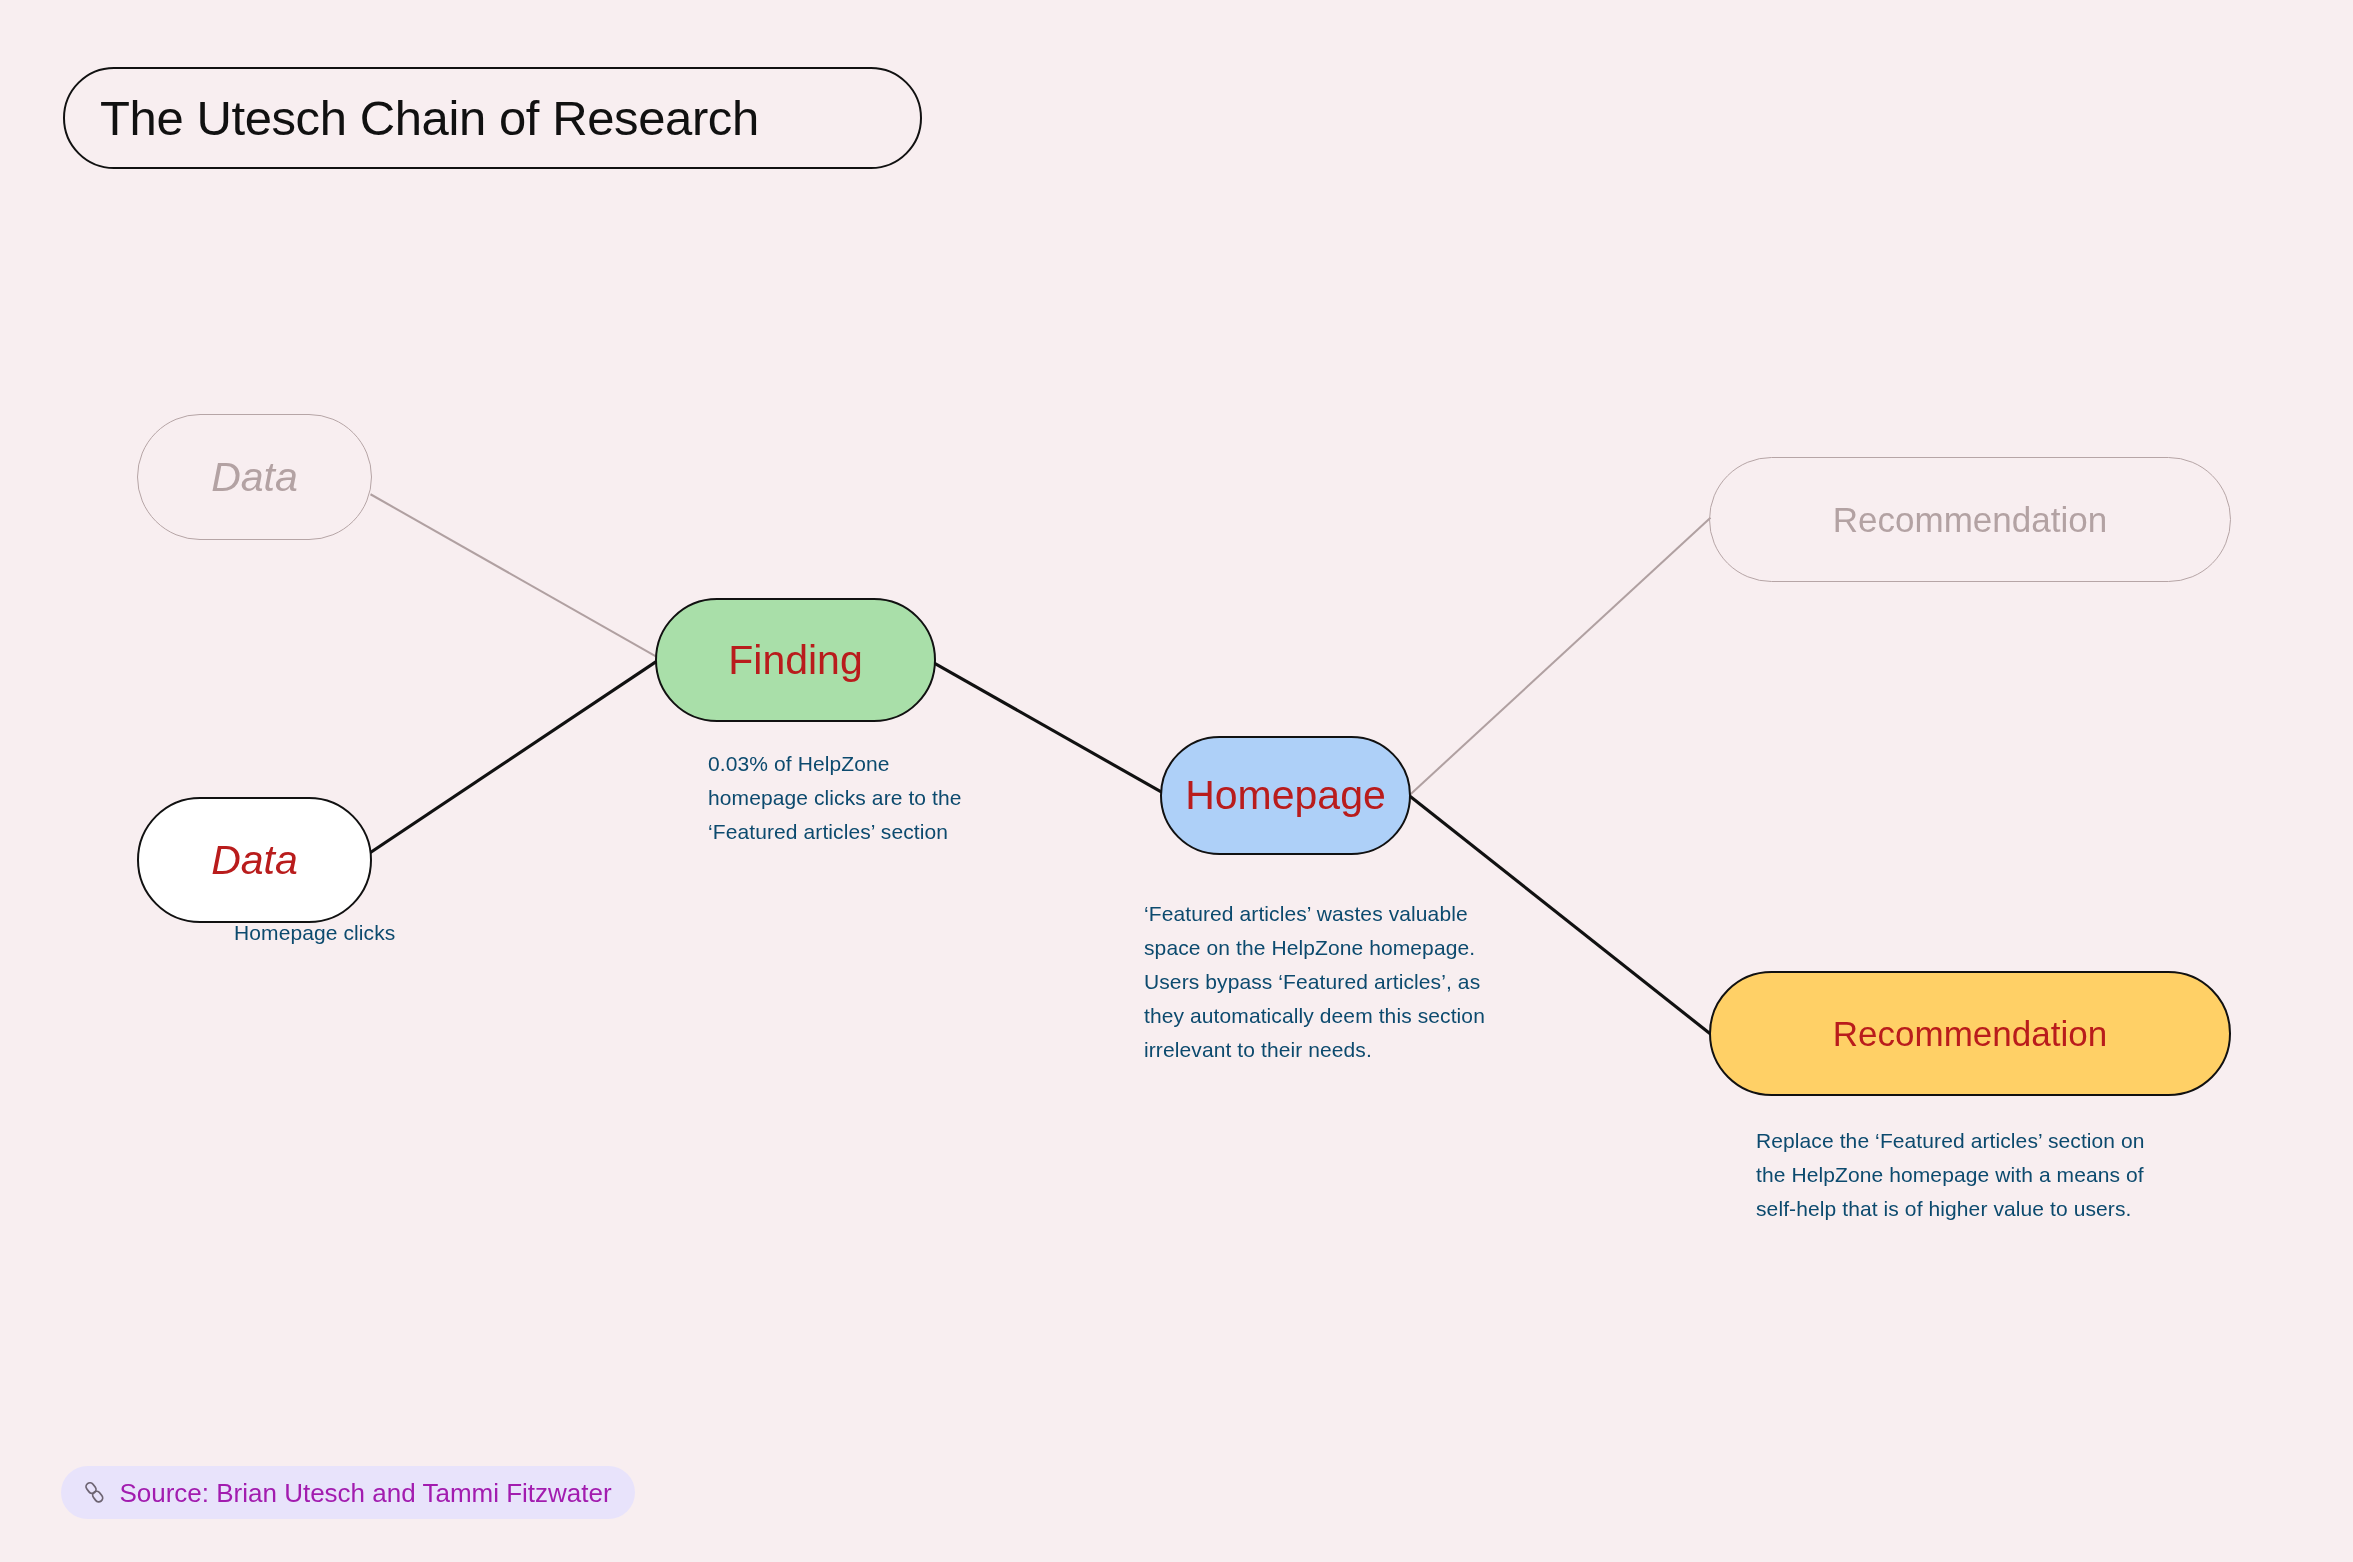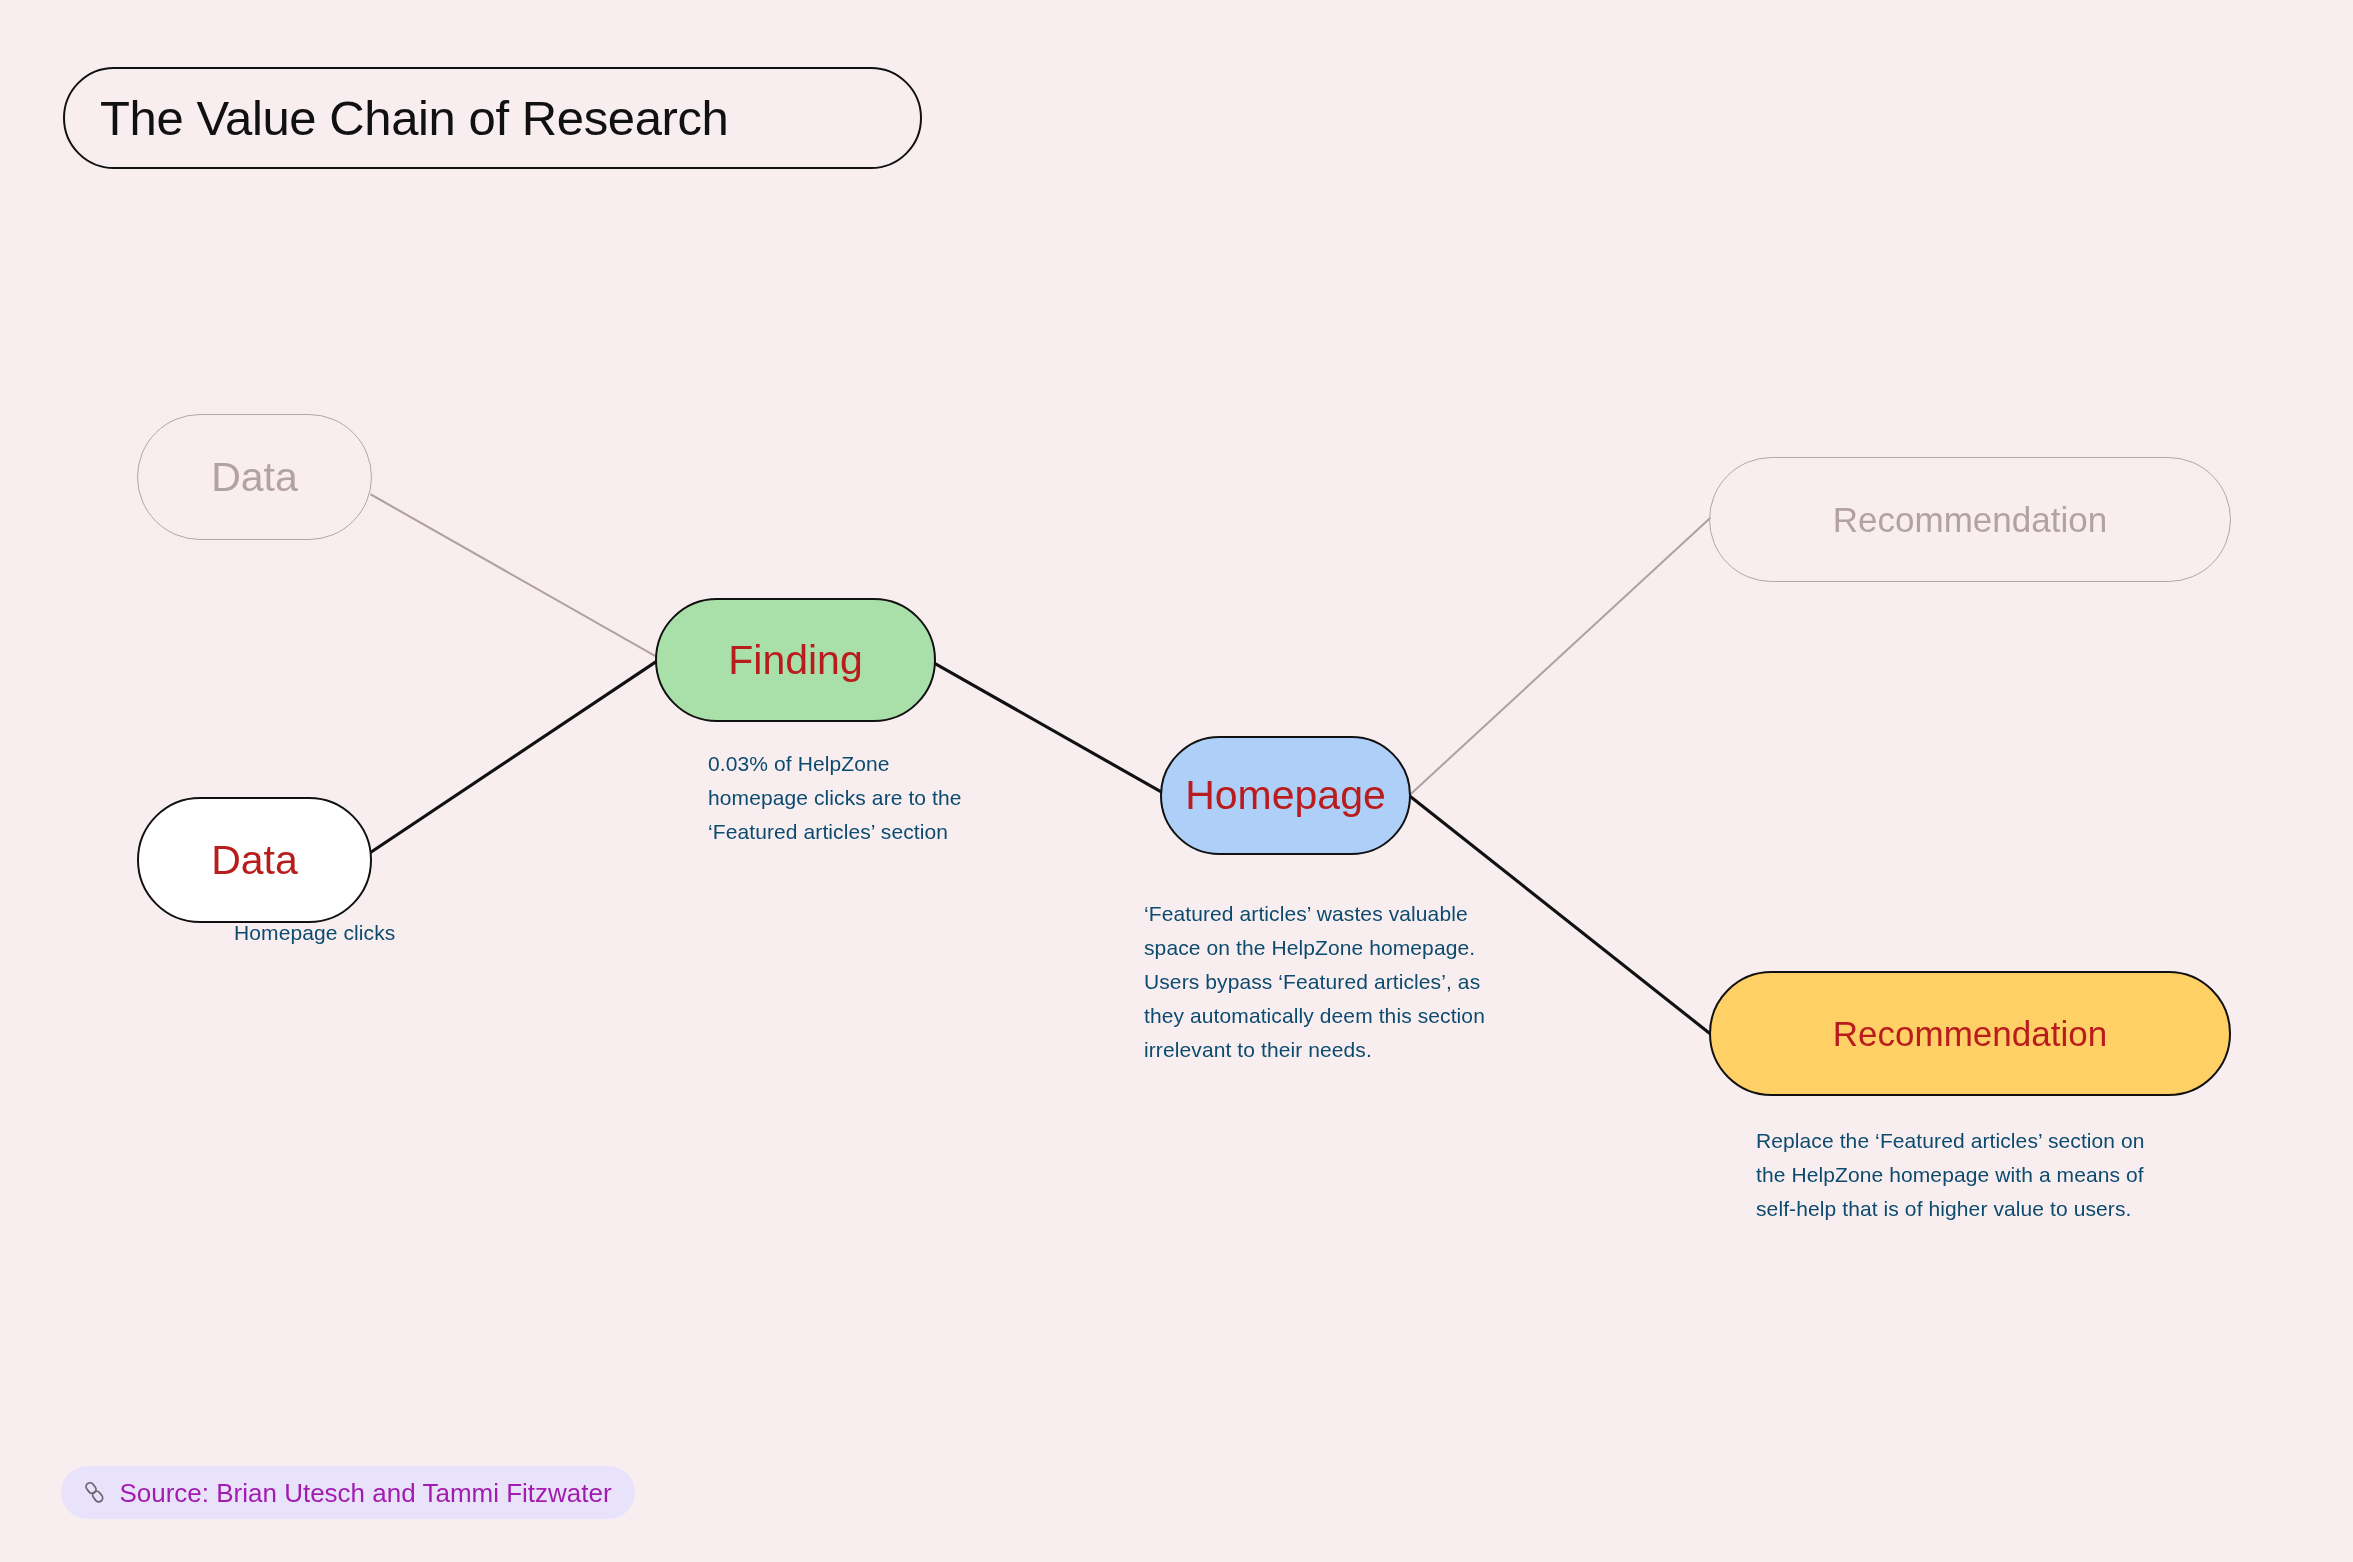--- a/index.html
+++ b/index.html
@@ -80,21 +80,21 @@
 
   
   #node-data-ghost   { left: 137px;  top: 414px;  width: 235px; height: 126px; }
   #node-data-solid   { left: 137px;  top: 797px; width: 235px; height: 126px; background: #ffffff; }
   #node-finding      { left: 655px;  top: 598px;  width: 281px; height: 124px; background: #a9dfa9; }
   #node-insight      { left: 1160px; top: 736px;  width: 251px; height: 119px; background: #aed0f8; }
   #node-rec-ghost    { left: 1709px; top: 457px;  width: 522px; height: 125px; }
   #node-rec-solid    { left: 1709px; top: 971px; width: 522px; height: 125px; background: #ffd066; }
 
   #node-data-ghost .node-label,
-  #node-data-solid .node-label { font-size: 41px; }
+  #node-data-solid .node-label { font-size: 41px; font-style: italic; }
   #node-finding .node-label    { font-size: 41px; }
   #node-insight .node-label    { font-size: 41px; }
   #node-rec-ghost .node-label,
   #node-rec-solid .node-label  { font-size: 35px; }
 
   
   .annotation {
     position: absolute;
     font-size: 21px;
     line-height: 1.62;
@@ -132,21 +132,21 @@
     white-space: nowrap;
     line-height: 1;
   }
 </style>
 </head>
 <body>
 
 <div id="stage">
 
   <div id="title-pill">
-    <span id="title-text">The Value Chain of Research</span>
+    <span id="title-text">The Utesch Chain of Research</span>
   </div>
 
   <svg id="edges" viewBox="0 0 3000 1991" width="2354" height="1562" xmlns="http://www.w3.org/2000/svg">
     <line x1="472" y1="630" x2="838" y2="838" stroke="#b0a0a1" stroke-width="2.6"></line>
     <line x1="470" y1="1088" x2="838" y2="842" stroke="#111111" stroke-width="4"></line>
     <line x1="1190" y1="845" x2="1481" y2="1010" stroke="#111111" stroke-width="4"></line>
     <line x1="1797" y1="1013" x2="2180" y2="660" stroke="#b0a0a1" stroke-width="2.6"></line>
     <line x1="1797" y1="1015" x2="2180" y2="1318" stroke="#111111" stroke-width="4"></line>
   </svg>
 

